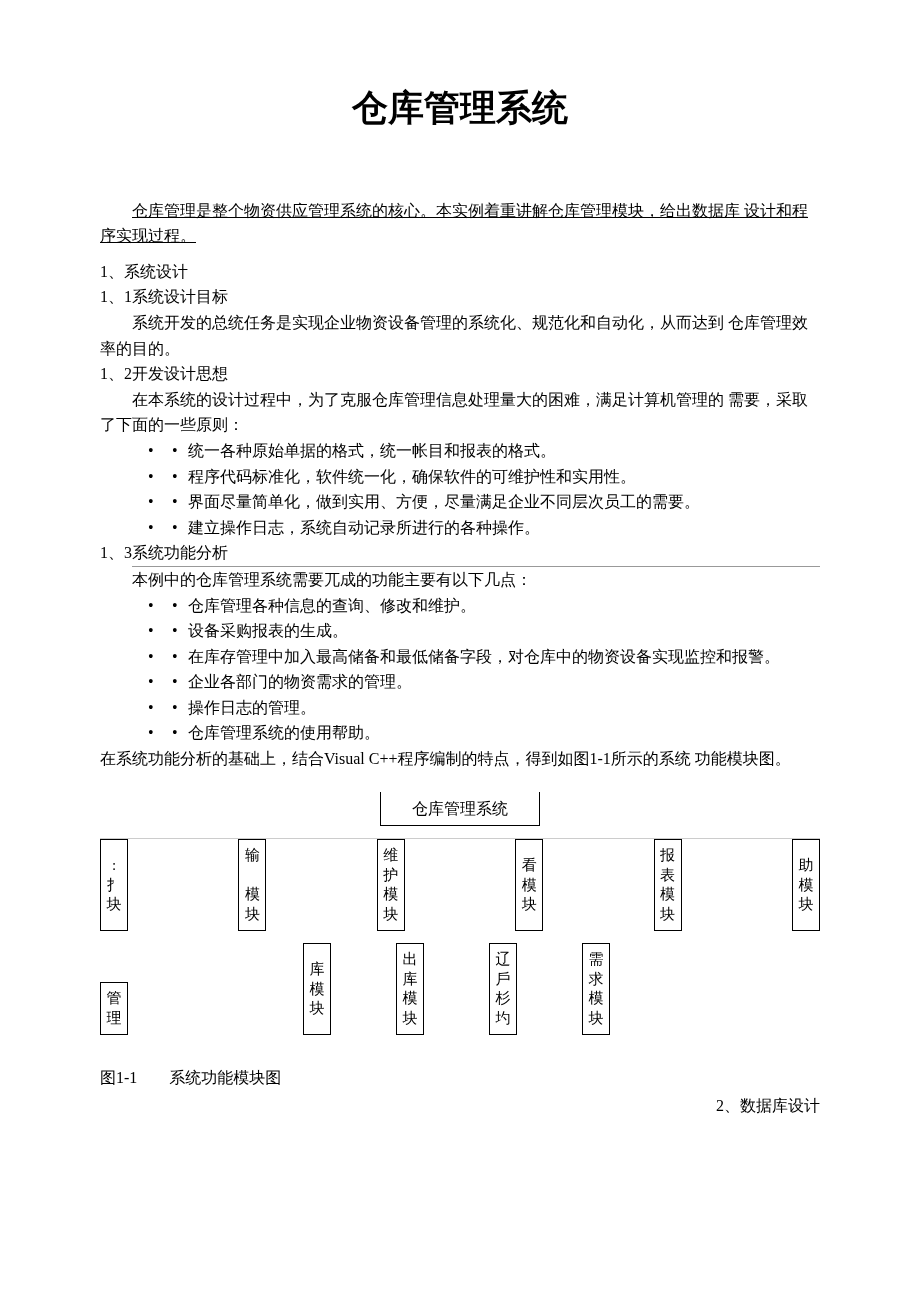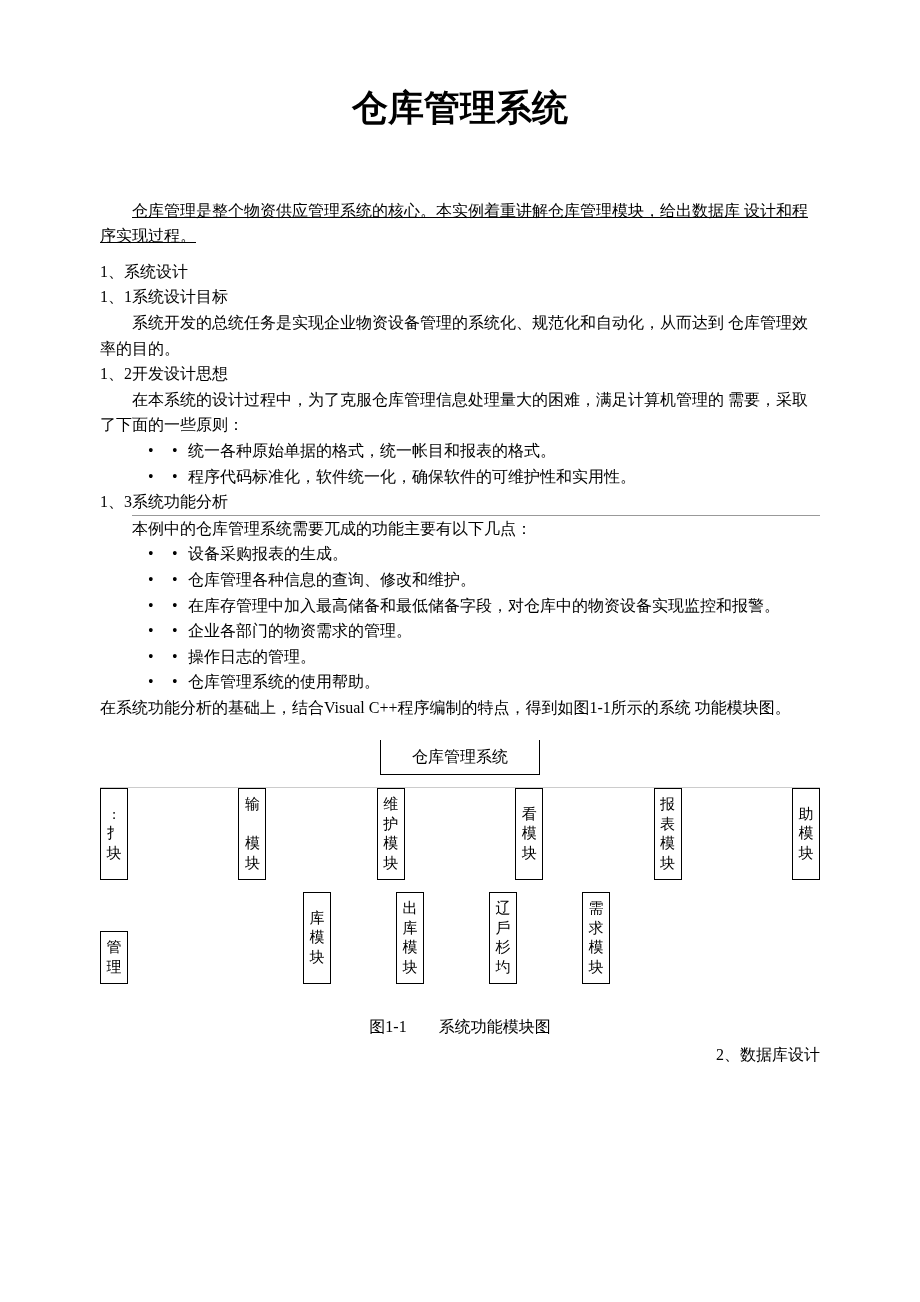--- a/index.html
+++ b/index.html
@@ -95,21 +95,21 @@
       font-size: 15px;
     }
     .vert-text span {
       display: block;
     }
     .row2-offset {
       padding-left: 110px;
       padding-right: 210px;
     }
     .caption {
-      text-align: center;
+      text-align: left;
       margin-top: 30px;
     }
     .caption2 {
       text-align: right;
       margin-top: 2px;
     }
     .row1-container {
       border-top: 1px solid #ccc;
     }
     .partial-box-left {
@@ -137,29 +137,31 @@
 <p class="section-heading">1、系统设计</p>
 <p class="subsection">1、1系统设计目标</p>
 <p class="para-indent">系统开发的总统任务是实现企业物资设备管理的系统化、规范化和自动化，从而达到 仓库管理效率的目的。</p>
 
 <p class="subsection">1、2开发设计思想</p>
 <p class="para-indent">在本系统的设计过程中，为了克服仓库管理信息处理量大的困难，满足计算机管理的 需要，采取了下面的一些原则：</p>
 
 <ul class="bullet-list">
   <li><span class="list-text">统一各种原始单据的格式，统一帐目和报表的格式。</span></li>
   <li><span class="list-text">程序代码标准化，软件统一化，确保软件的可维护性和实用性。</span></li>
+  <li><span class="list-text">界面尽量简单化，做到实用、方便，尽量满足企业不同层次员工的需要。</span></li>
+  <li><span class="list-text">建立操作日志，系统自动记录所进行的各种操作。</span></li>
 </ul>
 
 <p class="subsection">1、3系统功能分析</p>
 <div class="underline-sep"></div>
 <p class="para-indent">本例中的仓库管理系统需要兀成的功能主要有以下几点：</p>
 
 <ul class="bullet-list">
+  <li><span class="list-text">仓库管理各种信息的查询、修改和维护。</span></li>
   <li><span class="list-text">设备采购报表的生成。</span></li>
-  <li><span class="list-text">仓库管理各种信息的查询、修改和维护。</span></li>
   <li><span class="list-text">在库存管理中加入最高储备和最低储备字段，对仓库中的物资设备实现监控和报警。</span></li>
   <li><span class="list-text">企业各部门的物资需求的管理。</span></li>
   <li><span class="list-text">操作日志的管理。</span></li>
   <li><span class="list-text">仓库管理系统的使用帮助。</span></li>
 </ul>
 
 <p>在系统功能分析的基础上，结合Visual C++程序编制的特点，得到如图1-1所示的系统 功能模块图。</p>
 
 <div class="diagram-root-wrap">
   <div class="diagram-title">

